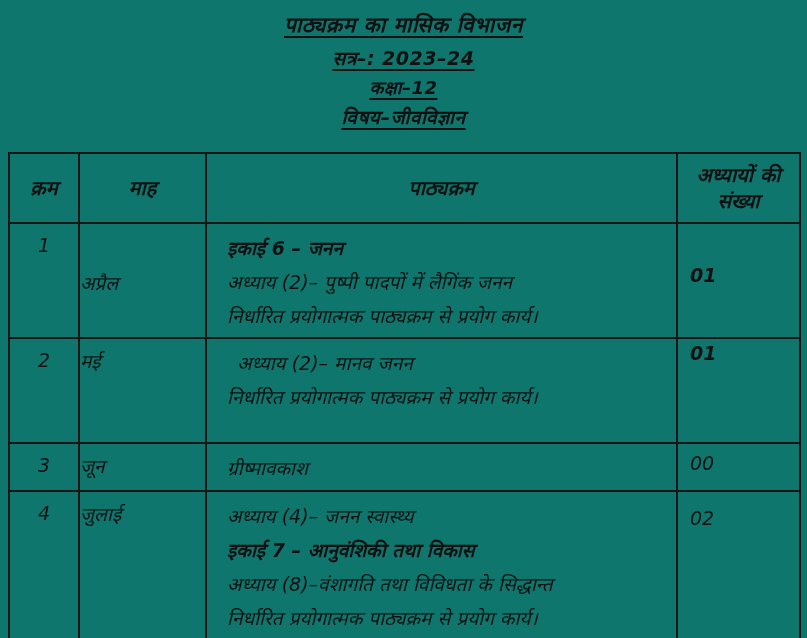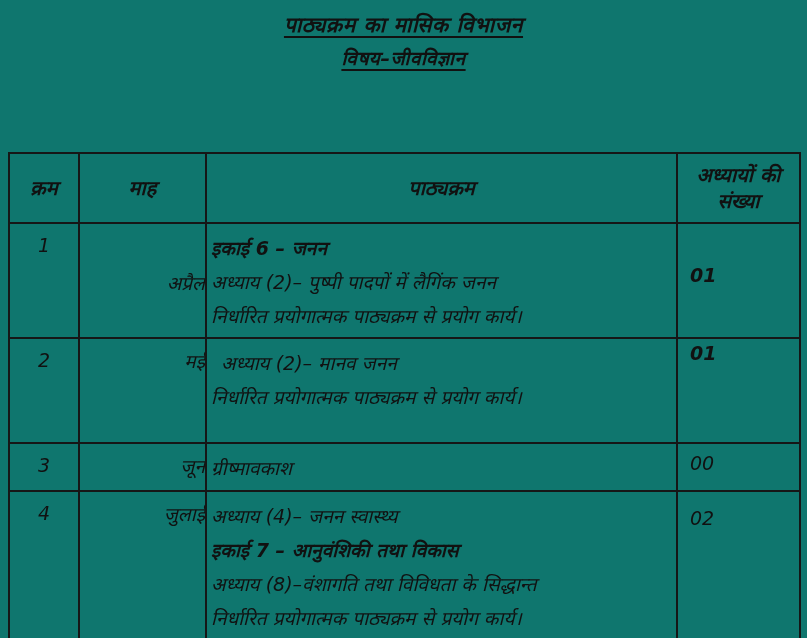--- a/index.html
+++ b/index.html
@@ -68,27 +68,27 @@
   tr.r2 { height: 105px; }
   tr.r3 { height: 48px; }
   tr.r4 { height: 145px; }
 
   td.serial {
     text-align: center;
     padding-top: 10px;
     font-size: 17px;
   }
   td.month {
-    text-align: right;
+    text-align: left;
     padding-top: 9px;
     font-size: 19px;
   }
   td.month.offset-down { padding-top: 46px; }
   td.syl {
-    padding: 7px 10px 4px 4px;
+    padding: 7px 10px 4px 20px;
   }
   td.syl .line {
     line-height: 34px;
     white-space: nowrap;
   }
   td.syl .line.bold { font-weight: 700; }
   td.syl .line.indent-sm { padding-left: 10px; }
   td.chapters {
     padding-left: 12px;
     padding-top: 8px;
@@ -99,20 +99,22 @@
   td.chapters.pt-md { padding-top: 15px; }
   td.chapters.b { font-weight: 700; }
 </style>
 </head>
 <body>
 
 <div class="page">
 
   <div class="titles">
     <div class="t t-main">पाठ्यक्रम का मासिक विभाजन</div>
+    <div class="t t-session">सत्र–: 2023–24</div>
+    <div class="t t-class">कक्षा–12</div>
     <div class="t t-subject">विषय–जीवविज्ञान</div>
   </div>
 
   <table class="syllabus">
     <colgroup>
       <col class="c-serial">
         <col class="c-month">
         <col class="c-syllabus">
         <col class="c-chapters">
     </colgroup>

